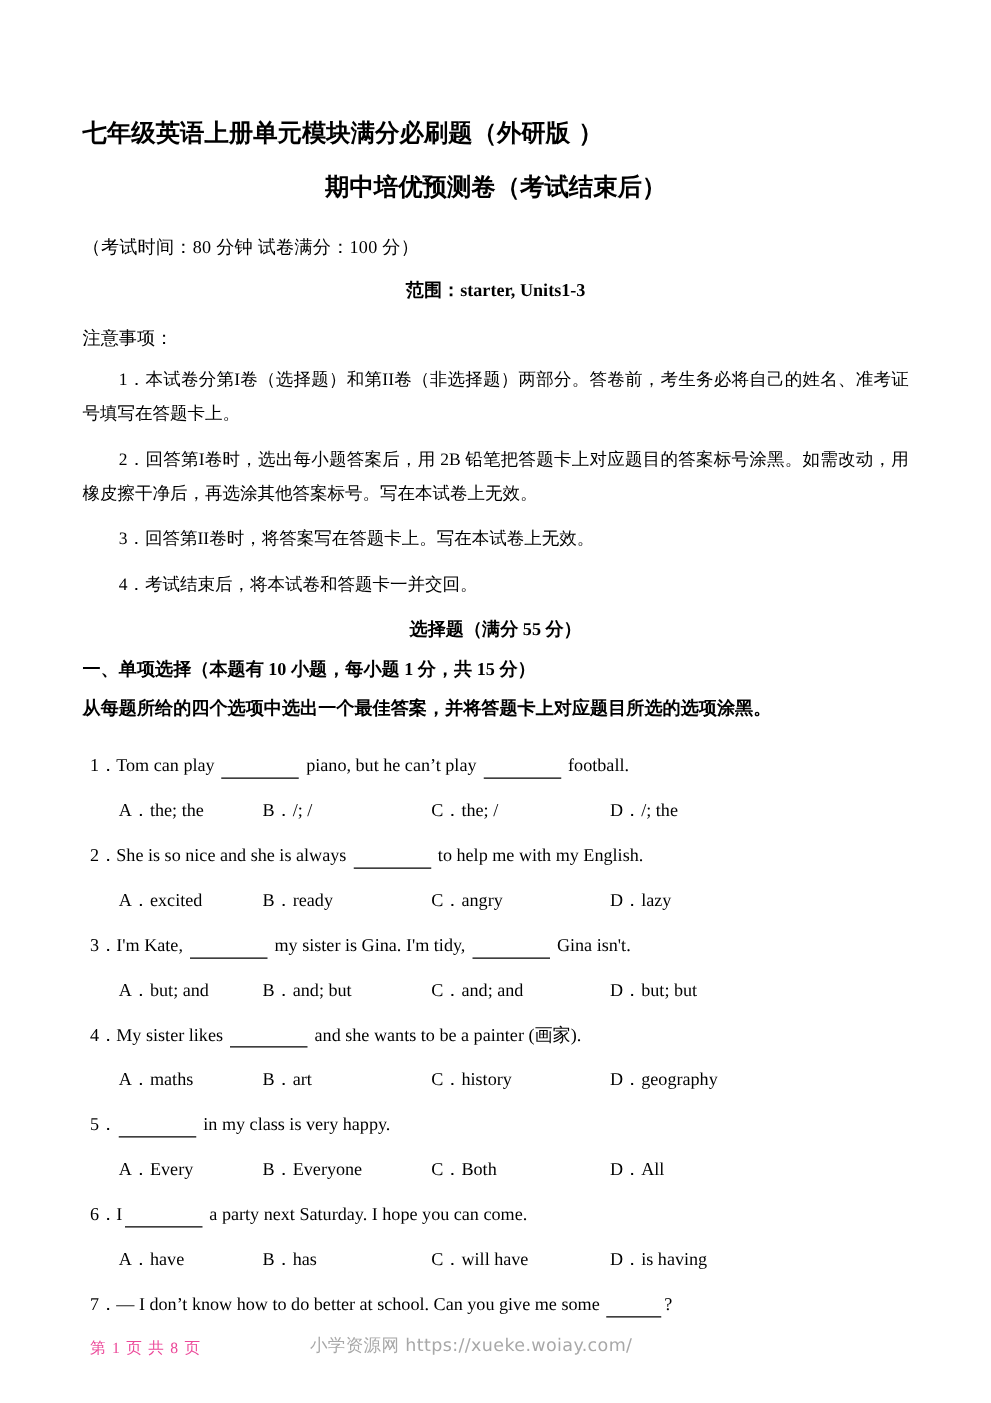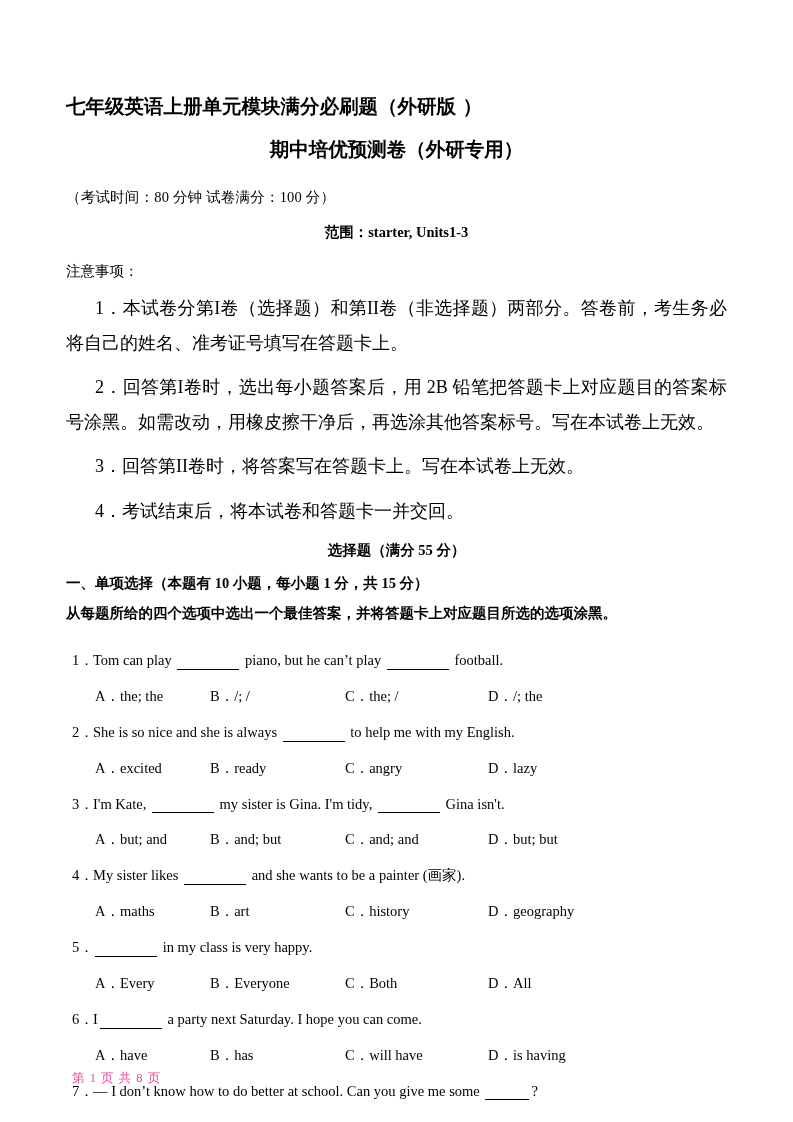--- a/index.html
+++ b/index.html
@@ -61,21 +61,21 @@
   }
 
   
   .notice-head {
     font-size: 14.5px;
     margin: 0;
     padding-top: 18px;
     line-height: 1.55;
   }
   .notice-item {
-    font-size: 18px;
+    font-size: 14px;
     margin: 0;
     padding-top: 9px;
     line-height: 1.95;
     text-align: justify;
     text-indent: 29px;
   }
 
   
   .part-title {
     text-align: center;
@@ -184,21 +184,21 @@
     white-space: nowrap;
   }
 </style>
 </head>
 <body>
 
 <div class="page">
   <div class="content">
 
     <h1 class="doc-title">七年级英语上册单元模块满分必刷题（外研版 ）</h1>
-    <h2 class="doc-subtitle">期中培优预测卷（外研专用）</h2>
+    <h2 class="doc-subtitle">期中培优预测卷（考试结束后）</h2>
 
     <p class="exam-meta">（考试时间：80 分钟    试卷满分：100 分）</p>
     <p class="exam-scope">范围：starter, Units1-3</p>
 
     <p class="notice-head">注意事项：</p>
     <p class="notice-item">1．本试卷分第I卷（选择题）和第II卷（非选择题）两部分。答卷前，考生务必将自己的姓名、准考证号填写在答题卡上。</p>
     <p class="notice-item">2．回答第I卷时，选出每小题答案后，用 2B 铅笔把答题卡上对应题目的答案标号涂黑。如需改动，用橡皮擦干净后，再选涂其他答案标号。写在本试卷上无效。</p>
     <p class="notice-item">3．回答第II卷时，将答案写在答题卡上。写在本试卷上无效。</p>
     <p class="notice-item">4．考试结束后，将本试卷和答题卡一并交回。</p>
 
@@ -263,14 +263,15 @@
         </div>
         <div class="question">
           <div class="q-stem"><span class="q-num">7．</span>— I don’t know how to do better at school. Can you give me some <span class="blank w-short">&nbsp;</span>?</div>
         </div>
       </div>
 
   </div>
 
   <div class="footer">
     <span class="page-num">第 1 页 共 8 页</span>
+    <span class="watermark">小学资源网 https://xueke.woiay.com/</span>
   </div>
 </div>
 
 </body></html>

